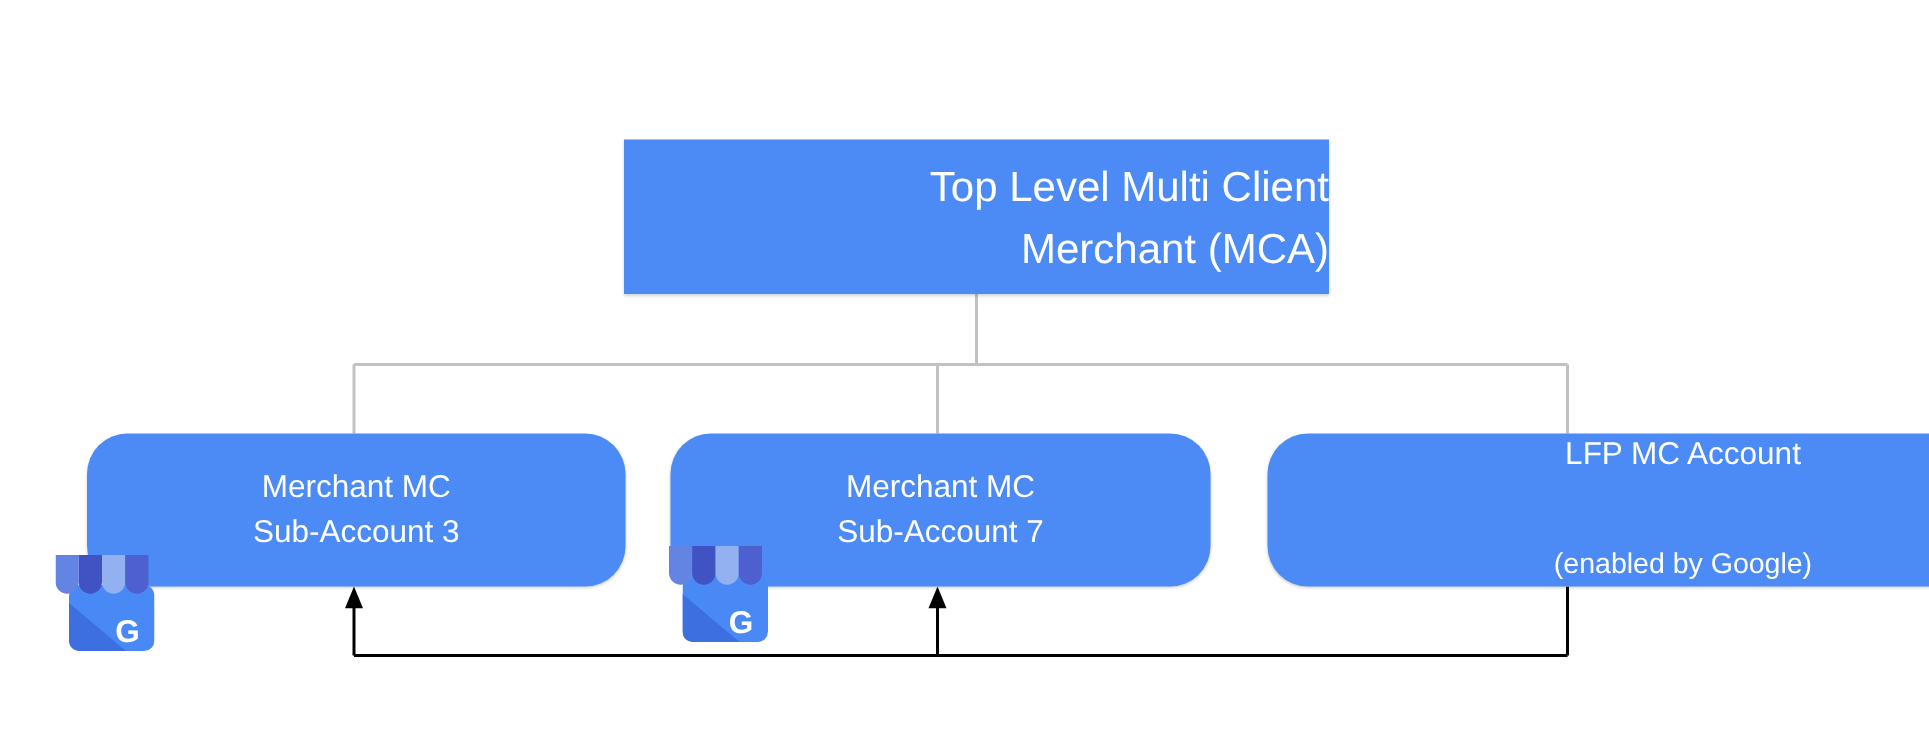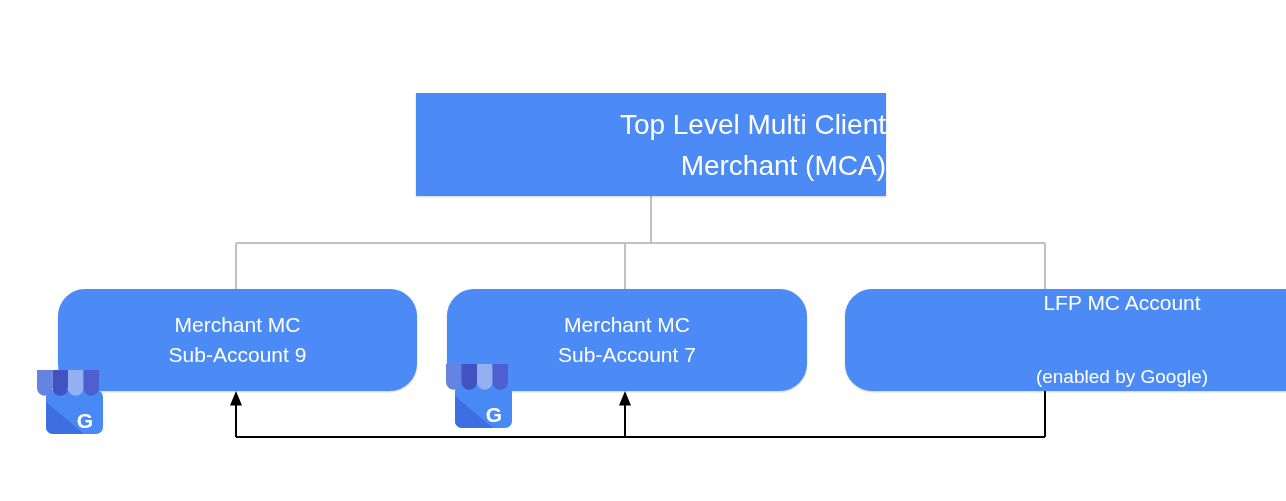--- a/index.html
+++ b/index.html
@@ -97,21 +97,21 @@
     <polygon class="arrowhead" points="625,391 619,405.5 631,405.5"></polygon>
   </svg>
 
   <div class="node node-root">
     <div>Top Level Multi Client</div>
     <div>Merchant (MCA)</div>
   </div>
 
   <div class="node node-child node-merchant-1">
     <div>Merchant MC</div>
-    <div>Sub-Account 9</div>
+    <div>Sub-Account 3</div>
   </div>
 
   <div class="node node-child node-merchant-2">
     <div>Merchant MC</div>
     <div>Sub-Account 7</div>
   </div>
 
   <div class="node node-child node-lfp">
     <div>LFP MC Account</div>
     <div class="sub-line">(enabled by Google)</div>

